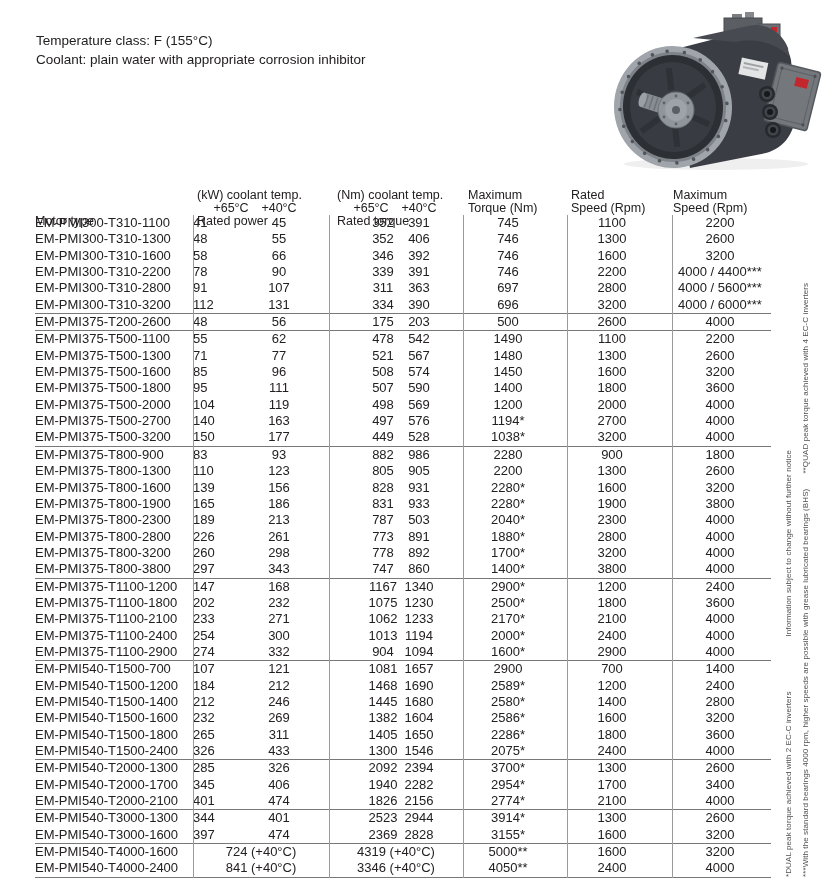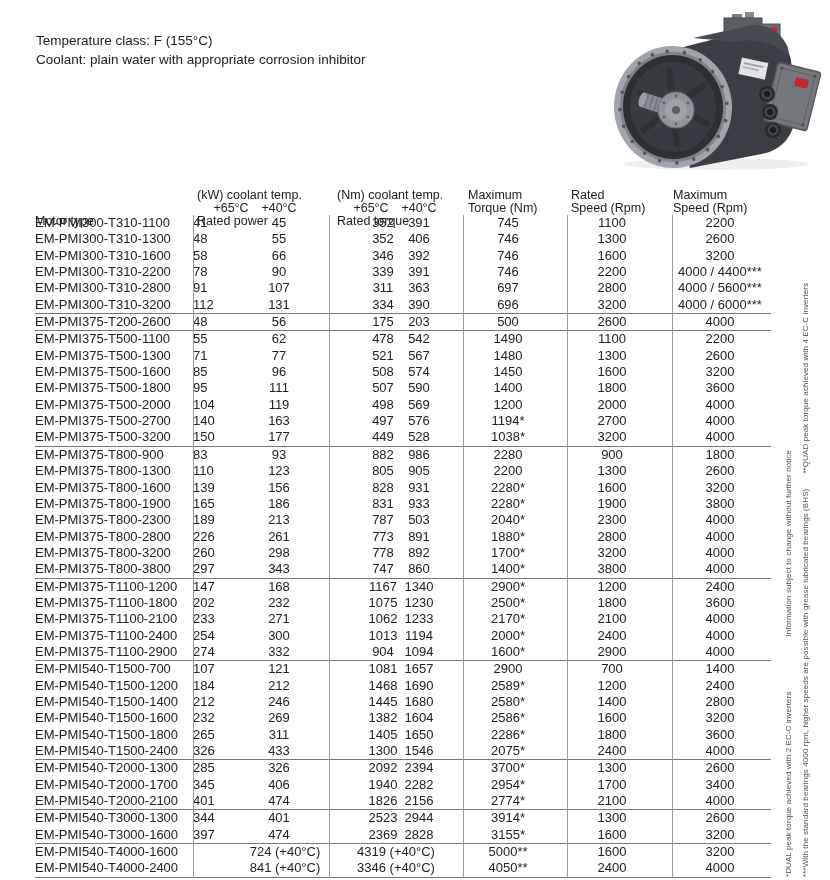--- a/index.html
+++ b/index.html
@@ -21,21 +21,21 @@
   .trow{position:relative;height:16.35px;line-height:16.35px;white-space:nowrap;}
   .cell{position:absolute;top:0;}
   .c0{left:0;width:158px;text-align:left;}
   .c1{left:158px;width:76px;}
   .c2{left:206px;width:76px;text-align:center;}
   .c3{left:294px;width:108px;text-align:center;}
   .c4{left:344px;width:80px;text-align:center;}
   .c5{left:428px;width:90px;text-align:center;}
   .c6{left:532px;width:90px;text-align:center;}
   .c7{left:637px;width:96px;text-align:center;}
-  .cm1{left:158px;width:136px;text-align:center;padding-left:24px;}
+  .cm1{left:158px;width:136px;text-align:center;}
   .cm2{left:294px;width:134px;text-align:center;}
   .vsep{position:absolute;width:1px;background:#9b9b9b;top:40px;height:663px;}
   .vnote{
     position:absolute;white-space:nowrap;font-size:8px;color:#4f4f4f;
     transform:rotate(-90deg);transform-origin:0 0;letter-spacing:0.1px;
   }
   .gap1{margin-left:15px;} .gap2{margin-left:55px;}
 </style>
 </head>
 <body>

